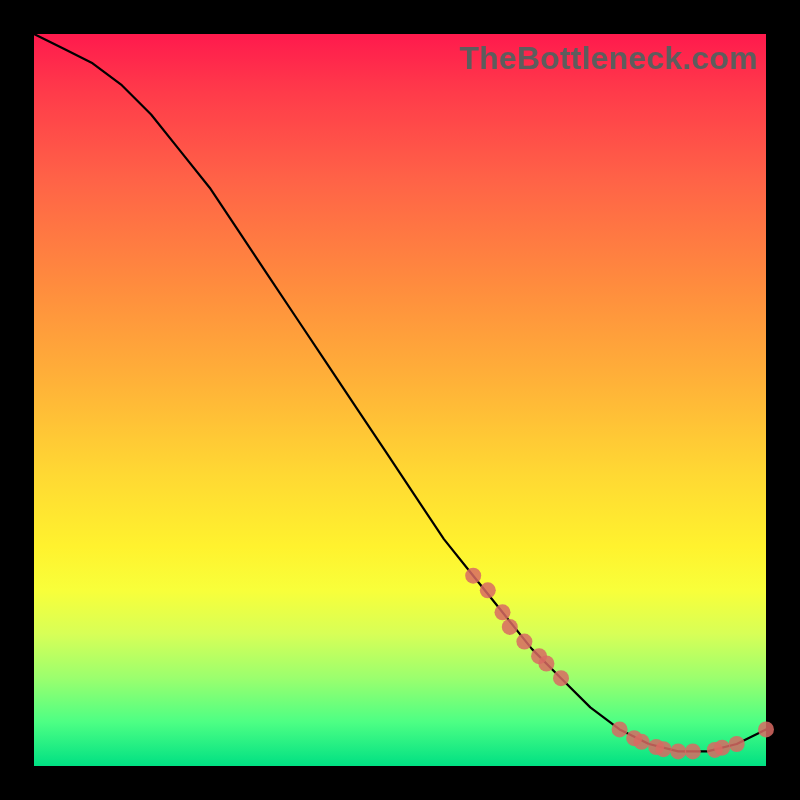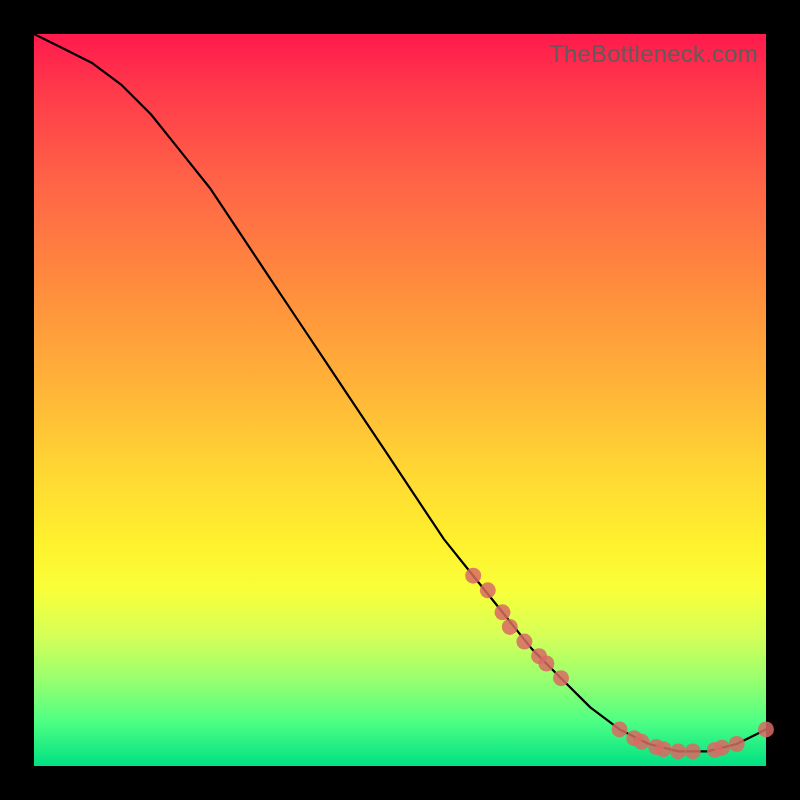--- a/index.html
+++ b/index.html
@@ -40,22 +40,22 @@
       #d7ff57 82%,
       #9bff6e 88%,
       #4dff84 94%,
       #00e083 100%
     );
   }
   .watermark {
     position: absolute;
     top: 6px;
     right: 8px;
-    font-size: 24px;
-    font-weight: 400;
+    font-size: 32px;
+    font-weight: 700;
     color: #5d5d5d;
     letter-spacing: 0.2px;
     pointer-events: none;
   }
   svg.curve {
     position: absolute;
     left: 0; top: 0;
     width: 732px;
     height: 732px;
     overflow: visible;

